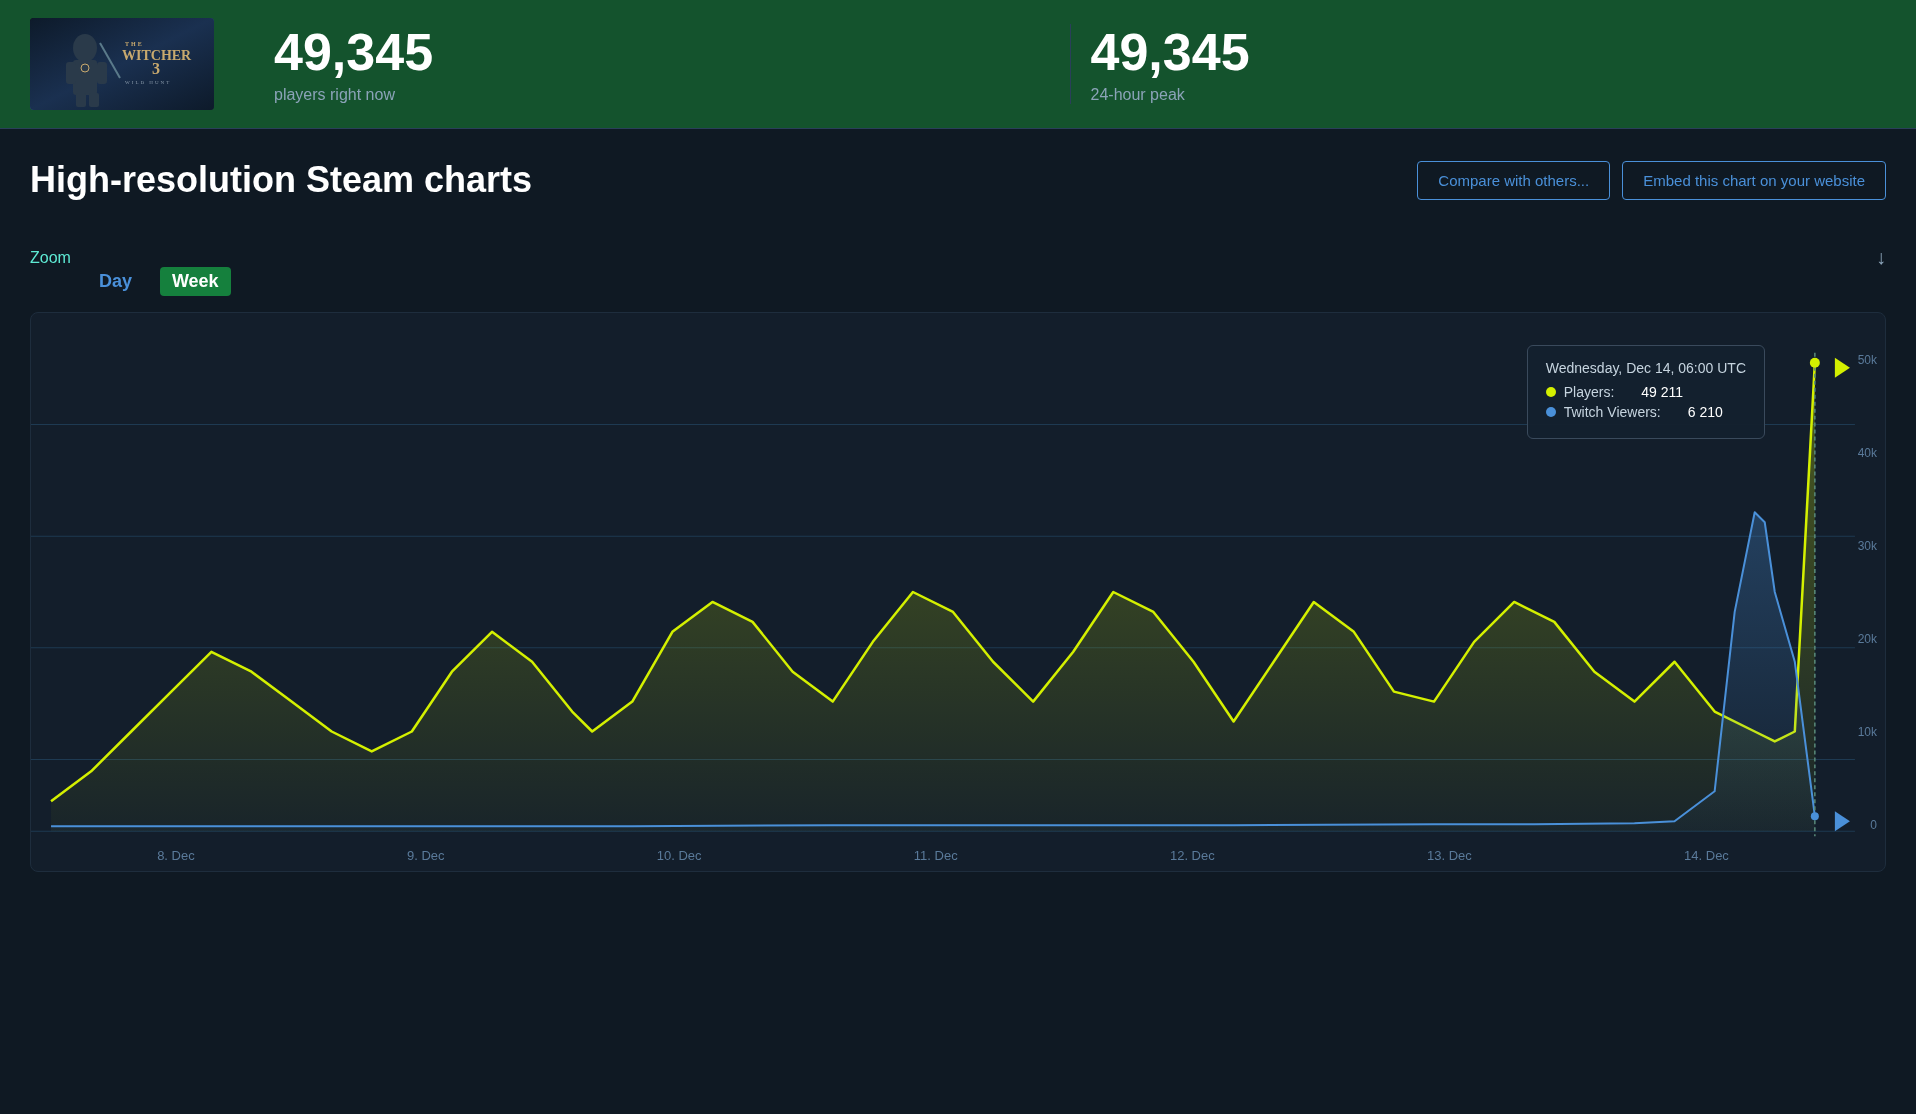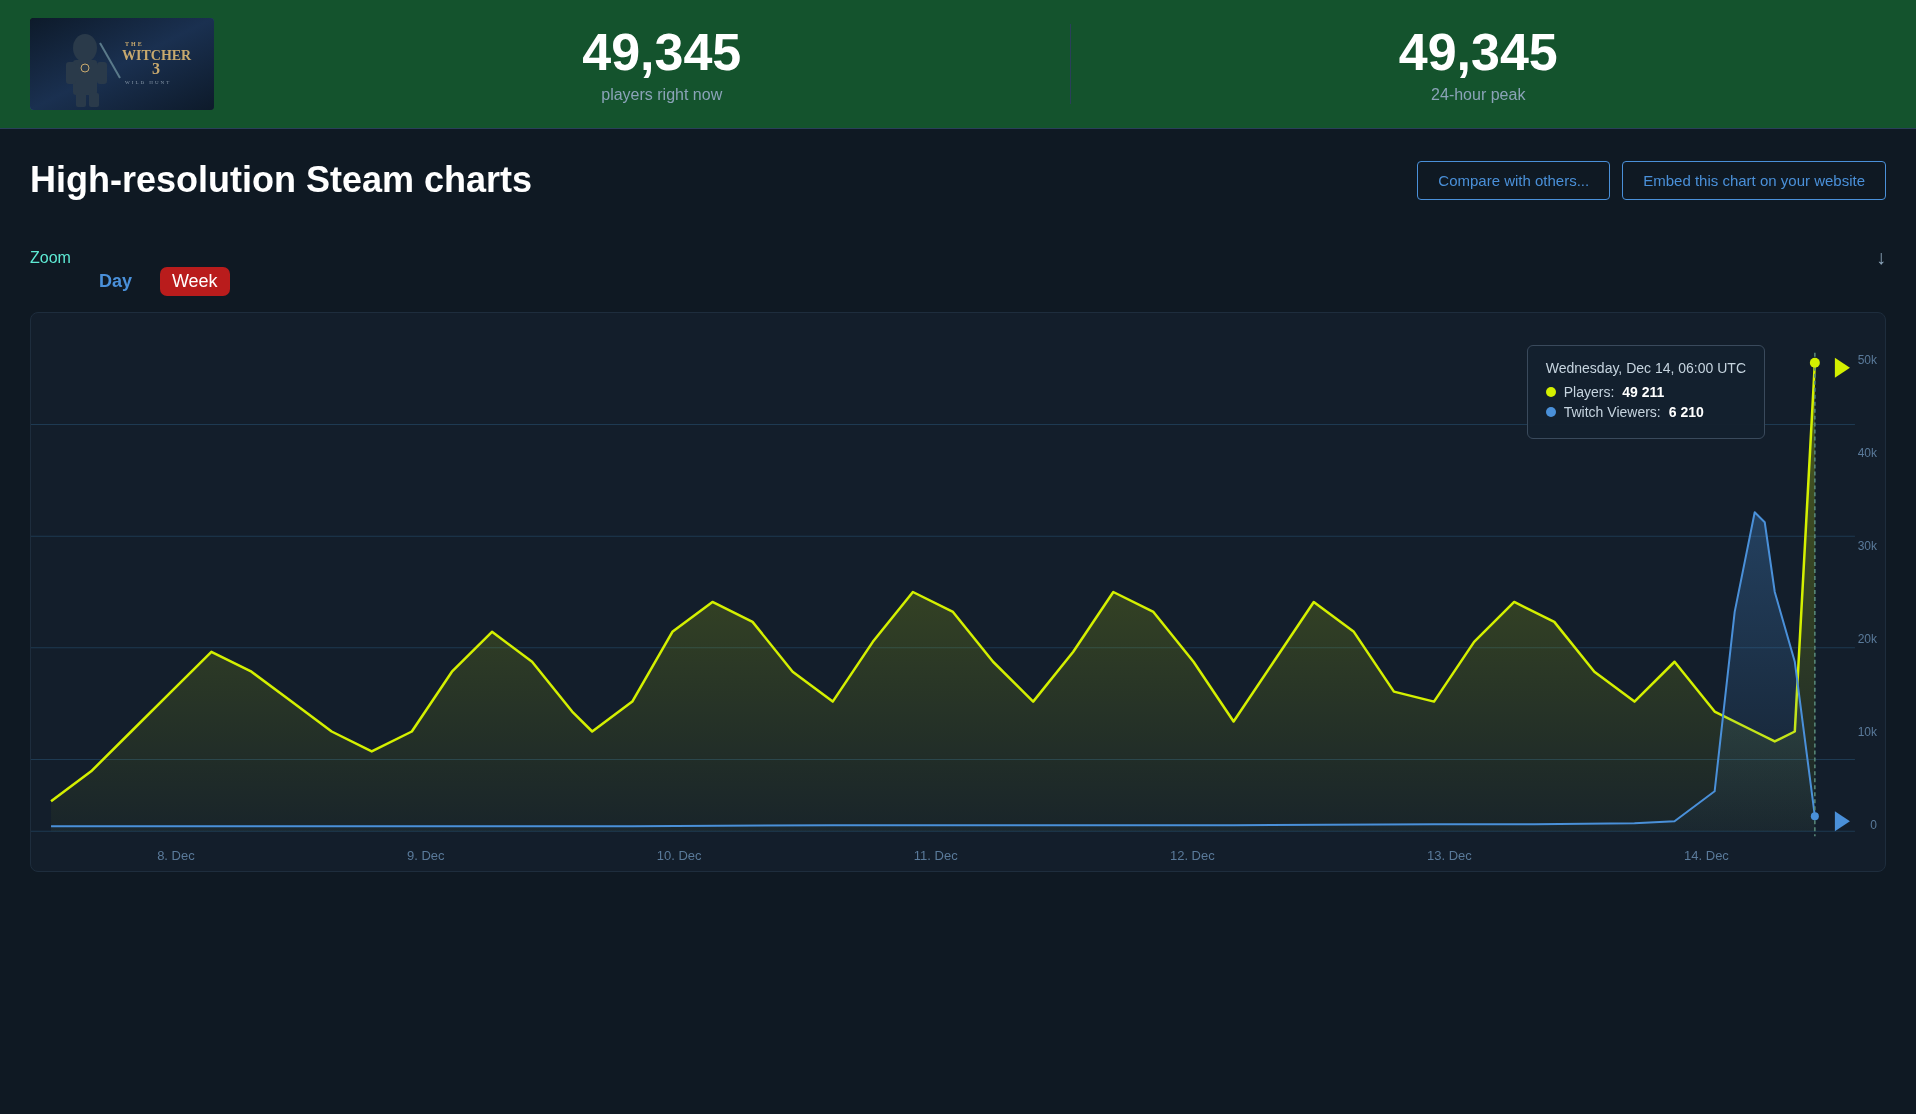--- a/index.html
+++ b/index.html
@@ -34,21 +34,20 @@
       width: 100%;
       height: 100%;
       background: linear-gradient(160deg, #0d1117 0%, #1e3a5a 30%, #2d5a8e 60%, #1a2a3a 100%);
       display: flex;
       align-items: center;
       justify-content: center;
       position: relative;
     }
     .stat-block {
       flex: 1;
-      text-align: center;
       padding: 0 20px;
       border-right: 1px solid #2a3f5a;
     }
     .stat-block:last-child { border-right: none; }
     .stat-number {
       font-size: 52px;
       font-weight: 700;
       color: #ffffff;
       line-height: 1.1;
     }
@@ -129,24 +128,23 @@
       cursor: pointer;
       border: none;
       margin-top: 48px;
     }
     .zoom-btn-day {
       background: transparent;
       color: #4a90d9;
       font-weight: 600;
     }
     .zoom-btn-week {
-      background: #b91c1c;
+      background: #15803d;
       color: #ffffff;
-      font-weight: 400;
-      border-radius: 7px;
+      font-weight: 700;
     }
     .download-icon {
       margin-left: auto;
       color: #8ba3b8;
       font-size: 20px;
       cursor: pointer;
     }
 
     
     .chart-container {
@@ -187,22 +185,23 @@
       color: #c6d4df;
       margin-bottom: 4px;
     }
     .tooltip-dot {
       width: 10px;
       height: 10px;
       border-radius: 50%;
       flex-shrink: 0;
     }
     .tooltip-value {
-      font-weight: 700;
+      font-weight: 400;
       color: #ffffff;
+      margin-left: 19px;
     }
 
     
     .y-axis-labels {
       position: absolute;
       right: 8px;
       top: 0;
       height: 100%;
       display: flex;
       flex-direction: column;

